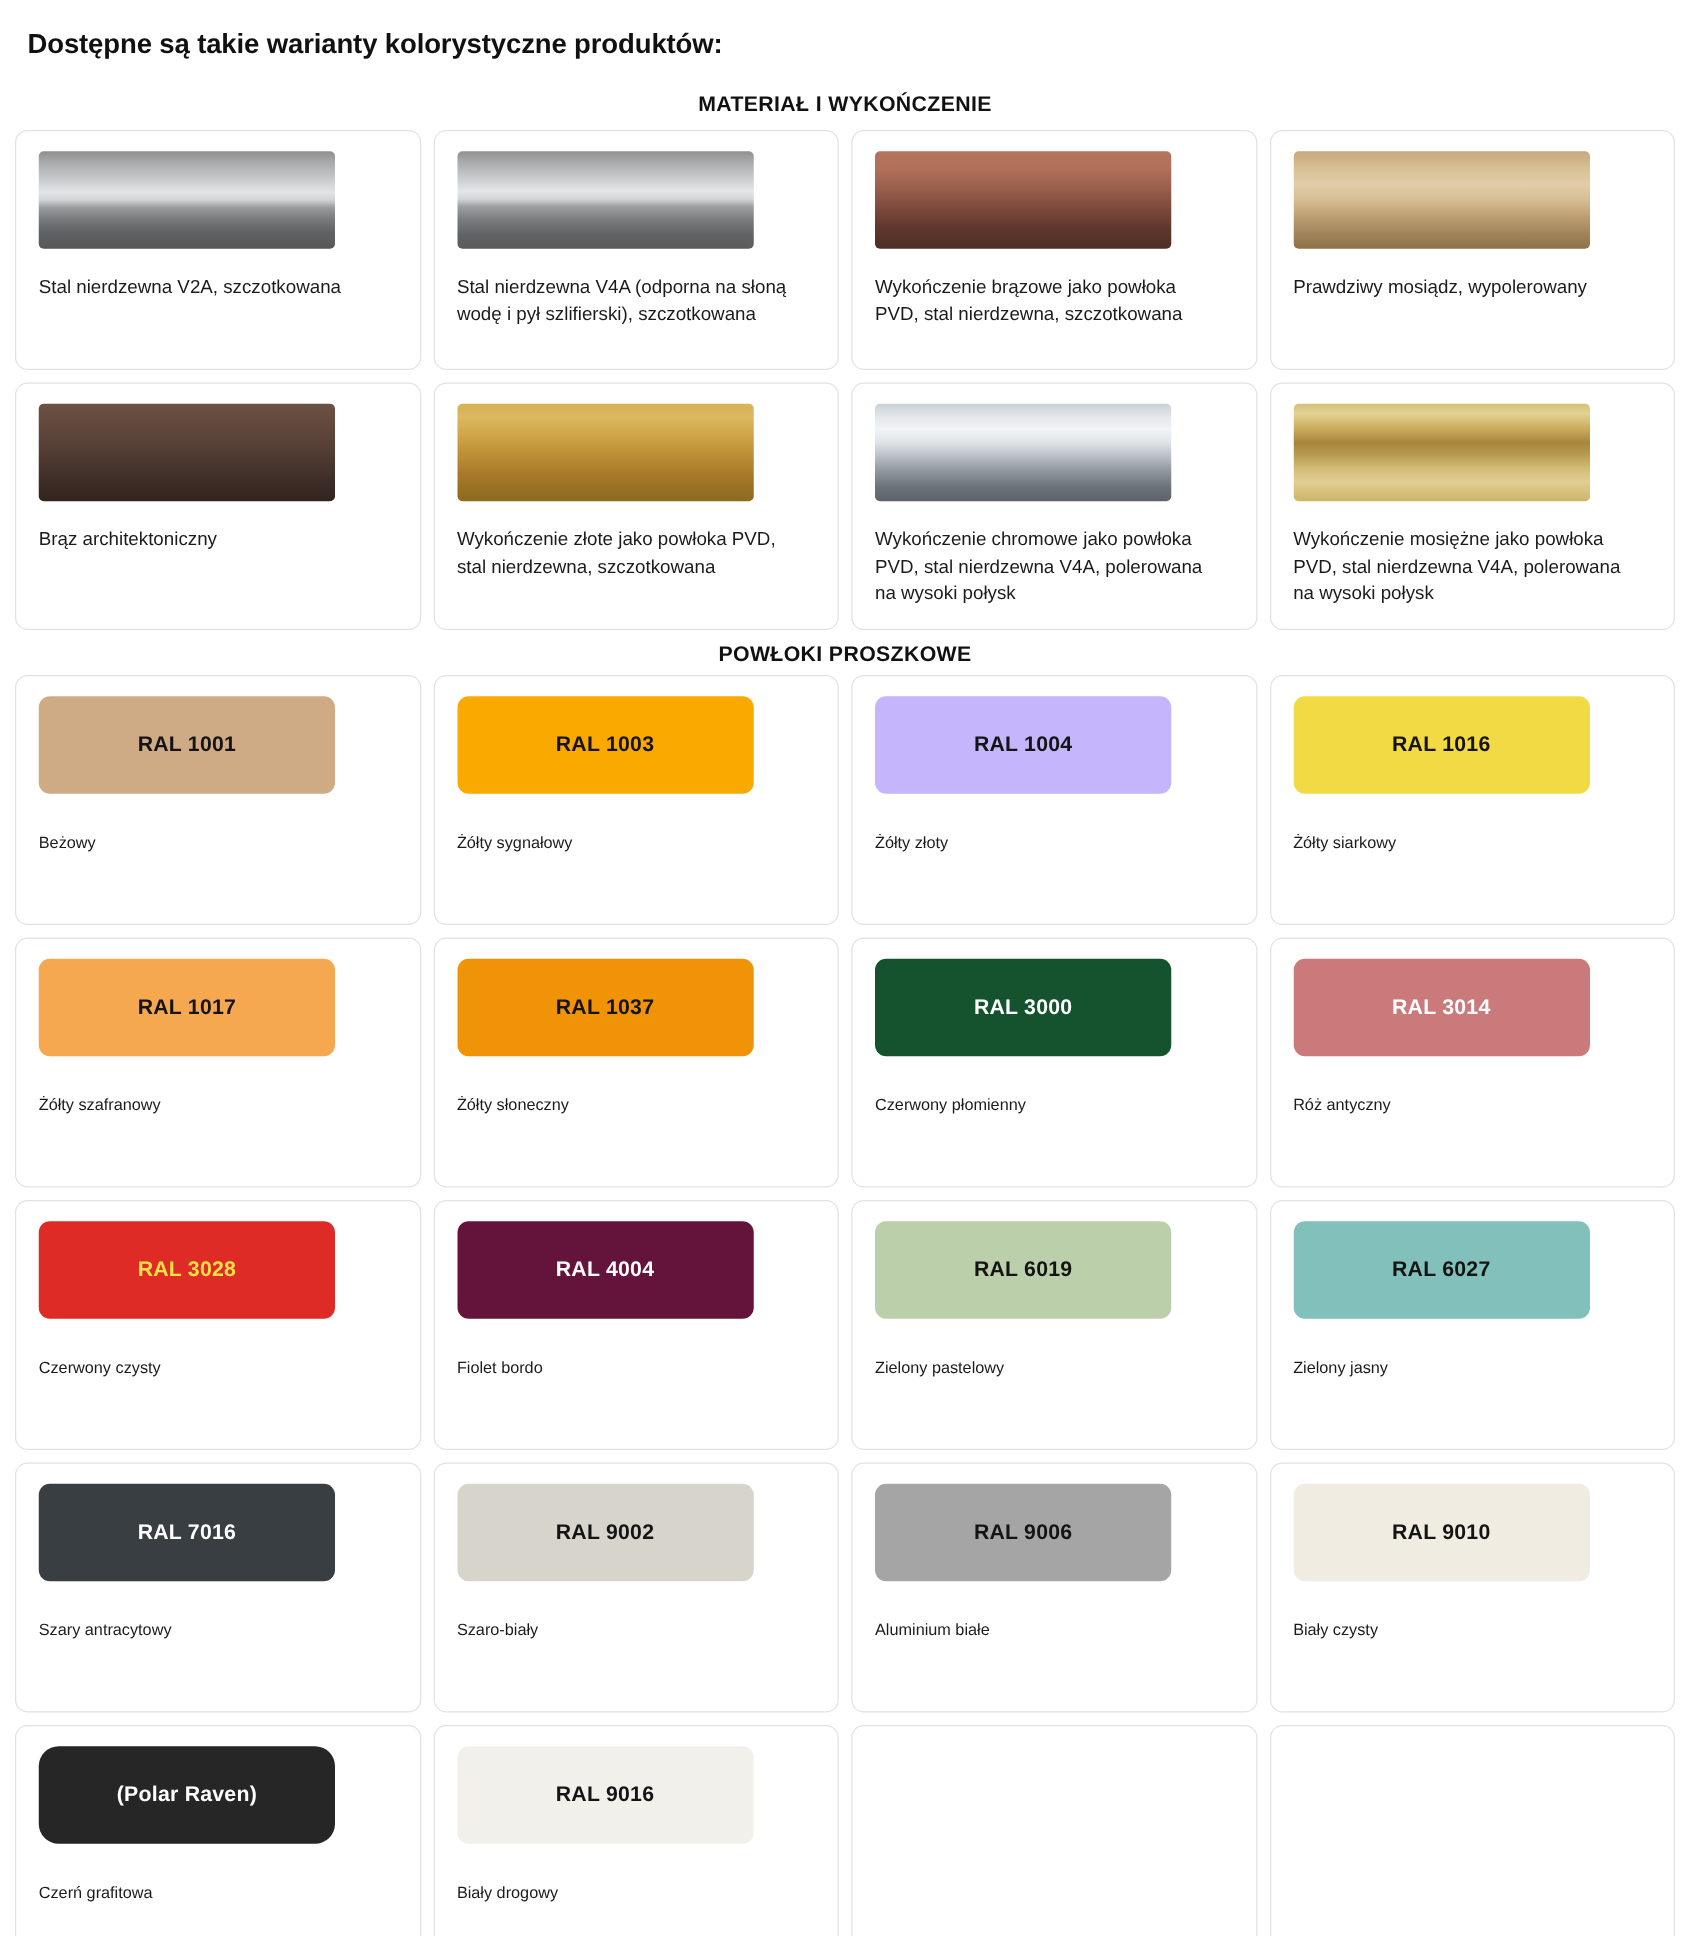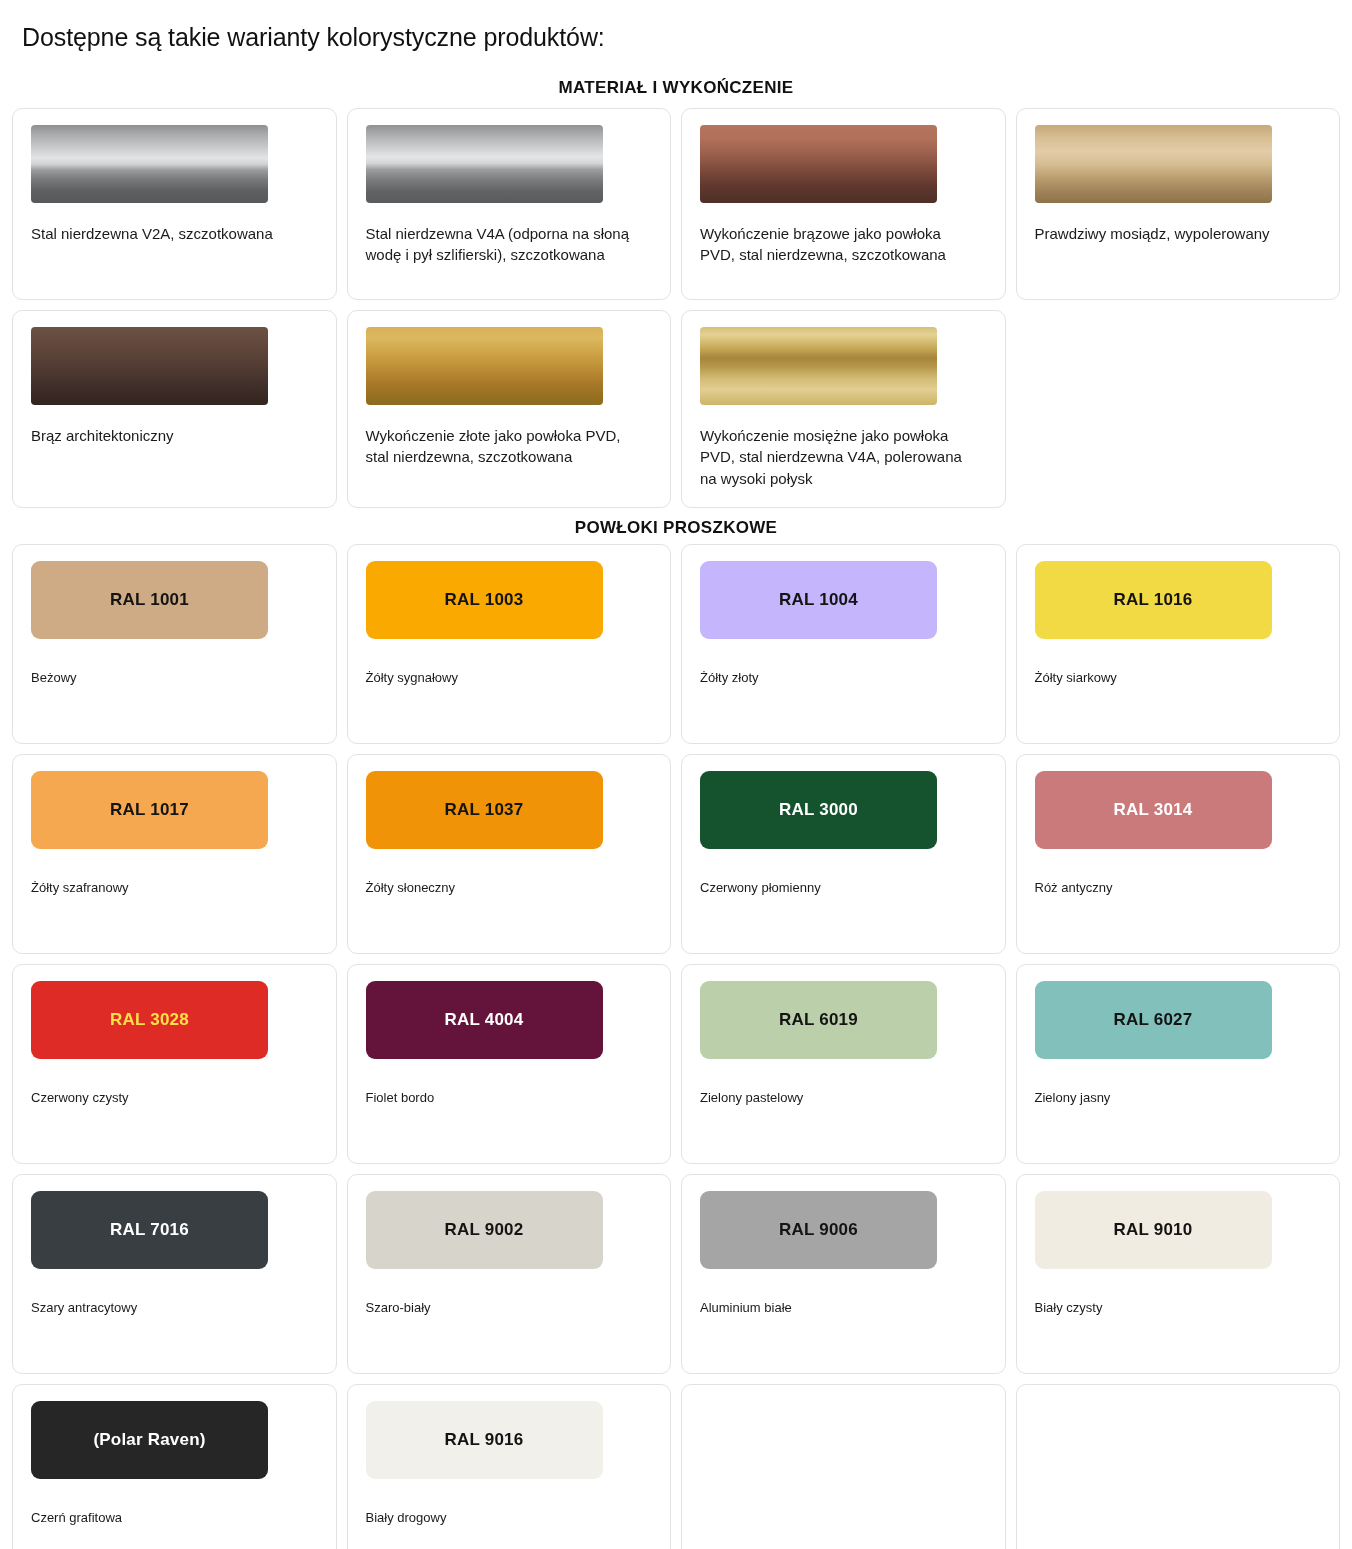--- a/index.html
+++ b/index.html
@@ -16,22 +16,22 @@
     color: #1a1a1a;
     -webkit-font-smoothing: antialiased;
   }
 
   .page {
     width: 1352px;
     padding: 0;
   }
 
   .page-title {
-    font-size: 25px;
-    font-weight: normal;
+    font-size: 22px;
+    font-weight: bold;
     color: #111111;
     letter-spacing: -0.1px;
     margin: 0;
     padding: 22px 0 0 22px;
     line-height: 1.2;
   }
 
   .section-header {
     text-align: center;
     font-size: 17px;
@@ -180,20 +180,24 @@
       </div>
       <div class="card material">
         <div class="swatch material-img tex-arch-brown"></div>
         <div class="caption">Brąz architektoniczny</div>
       </div>
       <div class="card material">
         <div class="swatch material-img tex-pvd-gold"></div>
         <div class="caption">Wykończenie złote jako powłoka PVD, stal nierdzewna, szczotkowana</div>
       </div>
       <div class="card material">
+        <div class="swatch material-img tex-pvd-chrome"></div>
+        <div class="caption">Wykończenie chromowe jako powłoka PVD, stal nierdzewna V4A, polerowana na wysoki połysk</div>
+      </div>
+      <div class="card material">
         <div class="swatch material-img tex-pvd-brass"></div>
         <div class="caption">Wykończenie mosiężne jako powłoka PVD, stal nierdzewna V4A, polerowana na wysoki połysk</div>
       </div>
     </div>
 
   <h2 class="section-header tight">POWŁOKI PROSZKOWE</h2>
 
   <div class="grid" id="powder-grid">
       <div class="card ral">
         <div class="swatch ral-chip" style="background: rgb(206, 171, 133);">
@@ -285,21 +289,21 @@
         </div>
         <div class="caption">Aluminium białe</div>
       </div>
       <div class="card ral">
         <div class="swatch ral-chip" style="background: rgb(241, 236, 225);">
           <span class="swatch-label" style="color: rgb(20, 20, 20);">RAL 9010</span>
         </div>
         <div class="caption">Biały czysty</div>
       </div>
       <div class="card ral">
-        <div class="swatch ral-chip" style="background: rgb(38, 38, 38);">
+        <div class="swatch ral-chip" style="background: rgb(38, 38, 38); border-radius: 16px;">
           <span class="swatch-label" style="color: rgb(255, 255, 255);">(Polar Raven)</span>
         </div>
         <div class="caption">Czerń grafitowa</div>
       </div>
       <div class="card ral">
         <div class="swatch ral-chip" style="background: rgb(241, 240, 235);">
           <span class="swatch-label" style="color: rgb(20, 20, 20);">RAL 9016</span>
         </div>
         <div class="caption">Biały drogowy</div>
       </div>

